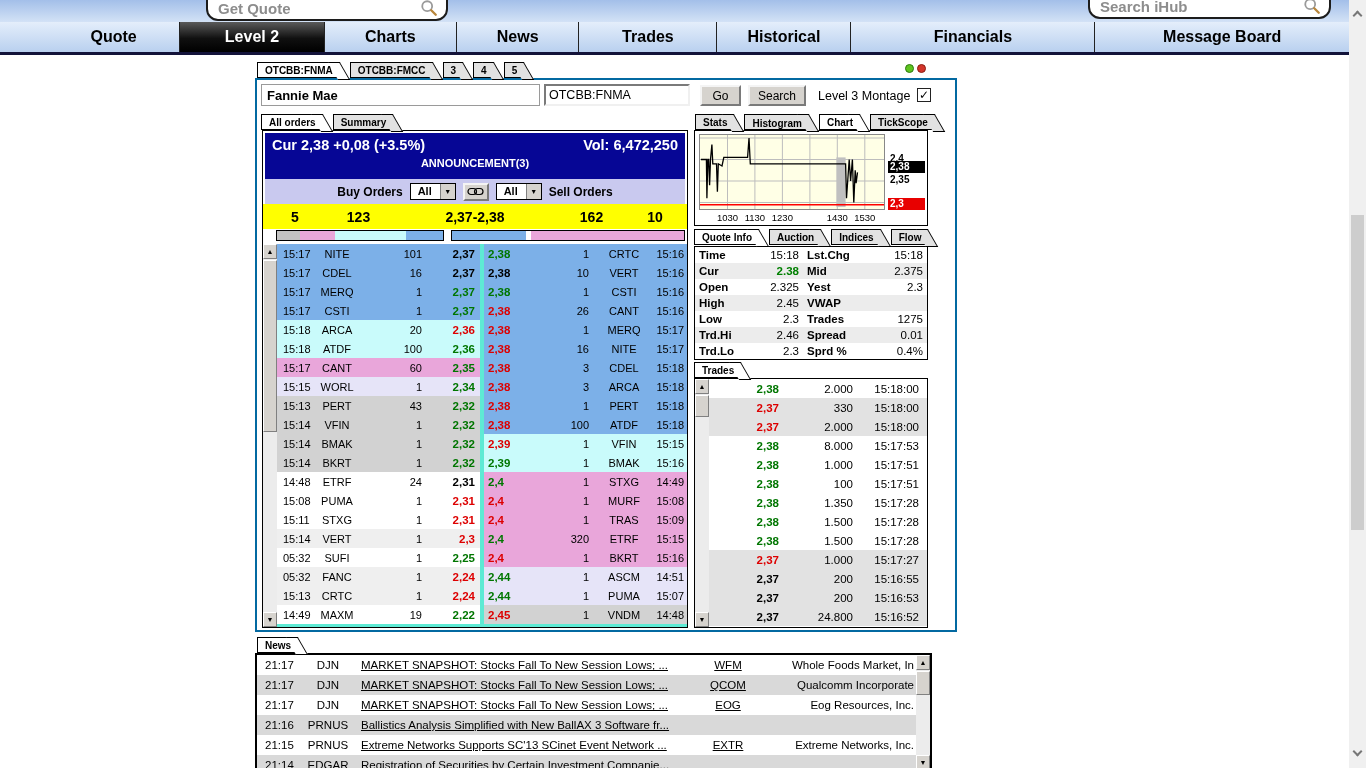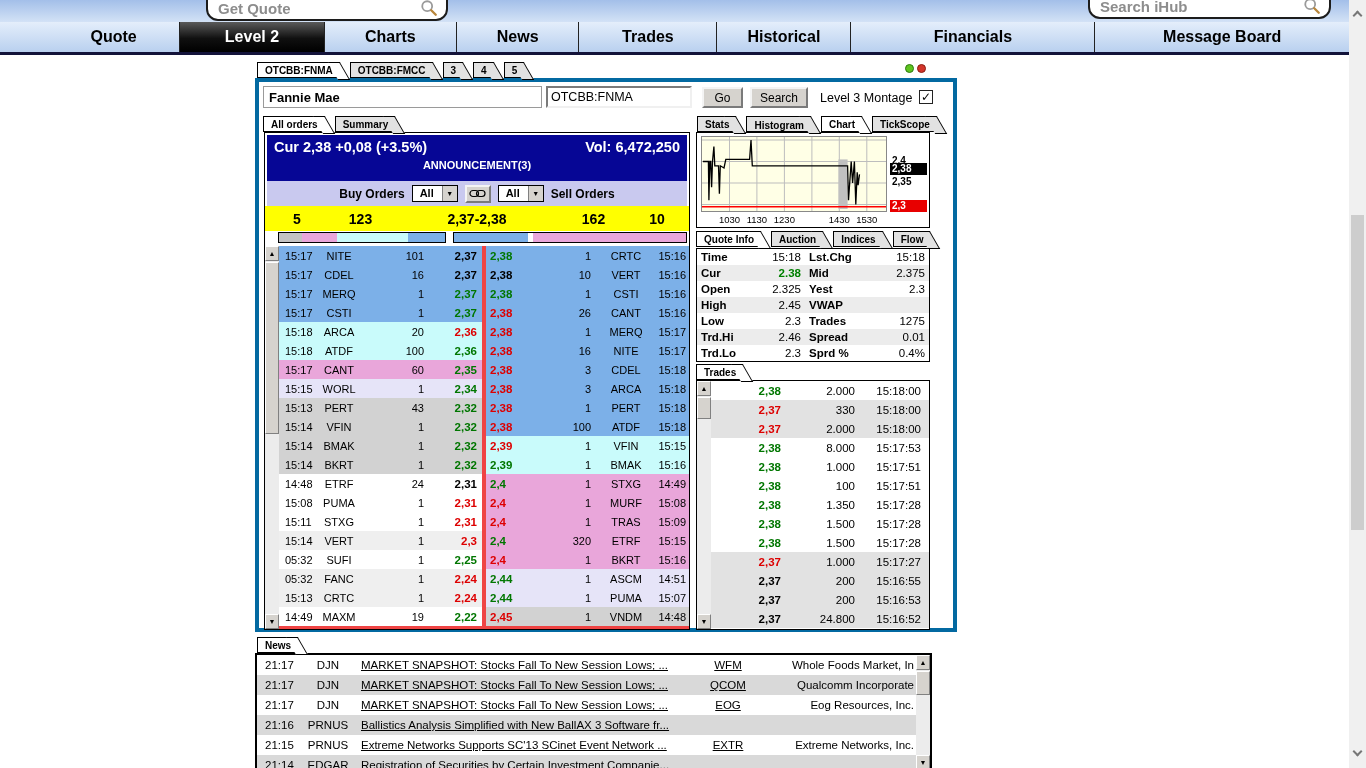--- a/index.html
+++ b/index.html
@@ -27,21 +27,21 @@
 .tab{position:relative;height:16px;padding:1px 6px 0 7px;background:#e2e2e2;
   border:1px solid #000;border-right:none;font-size:10px;font-weight:bold;
   display:flex;align-items:center;margin-right:11px;white-space:nowrap;cursor:pointer}
 .tab::after{content:"";position:absolute;top:-1px;right:-6px;width:11px;height:calc(100% + 2px);
   background:inherit;border:1px solid #000;border-left:none;transform:skewX(30deg)}
 .tab span{position:relative;z-index:2}
 .tab.active{background:#fff}
 
 
 #l2window{position:absolute;left:255px;top:78px;width:702px;height:554px;
-  border:4px solid #0369a1;background:#fff}
+  border:2px solid #0369a1;background:#fff}
 #doc-tabs{left:257px;top:62px;height:16px}
 .dot{position:absolute;width:9px;height:9px;border-radius:50%}
 #dot-green{left:905px;top:64px;background:#5ec41e;border:1px solid #2d7a10}
 #dot-red{left:917px;top:64px;background:#d3352a;border:1px solid #8c1d12}
 
 #company-field{position:absolute;left:4px;top:4px;width:279px;height:22px;
   border:1px solid #9a9a9a;font-size:13px;font-weight:bold;padding:3px 0 0 5px;background:#fff}
 #symbol-input{position:absolute;left:287px;top:4px;width:146px;height:22px;
   border:2px solid;border-color:#7a7a7a #f0f0f0 #f0f0f0 #7a7a7a;background:#fff;
   font-size:12.5px;padding-left:3px;font-family:inherit}
@@ -73,21 +73,21 @@
 #chain-btn{width:26px;height:18px;background:#d6d3ce;border:2px solid;
   border-color:#f4f4f4 #7a7a7a #7a7a7a #f4f4f4;display:flex;align-items:center;
   justify-content:center;cursor:pointer}
 #yellow-row{height:25px;background:#ffff00;display:grid;
   grid-template-columns:64px 1fr 170px 1fr 64px;align-items:center;
   font-size:14px;font-weight:bold;text-align:center}
 #depth-row{height:15px;position:relative}
 .depth-bar{position:absolute;top:1px;height:11px;border:1px solid #000;display:flex}
 #bid-depth{left:13px;width:168px}
 #ask-depth{left:188px;width:234px}
-#book{position:relative;height:383px;background:#ef4444}
+#book{position:relative;height:383px;background:#5eead4}
 #bid-rows{position:absolute;left:14px;top:0;width:203px}
 #ask-rows{position:absolute;left:221px;top:0;width:203px}
 .brow{display:grid;grid-template-columns:36px 48px 1fr 48px;height:19px;
   align-items:center;font-size:11px;cursor:default}
 .brow .bt{padding-left:6px}.brow .bm{text-align:center}
 .brow .bs{text-align:right;padding-right:10px}
 .brow .bp{text-align:right;padding-right:5px;font-weight:bold;font-size:11.5px}
 .arow{display:grid;grid-template-columns:44px 1fr 46px 40px;height:19px;
   align-items:center;font-size:11px;cursor:default}
 .arow .ap{padding-left:4px;font-weight:bold;font-size:11.5px}

